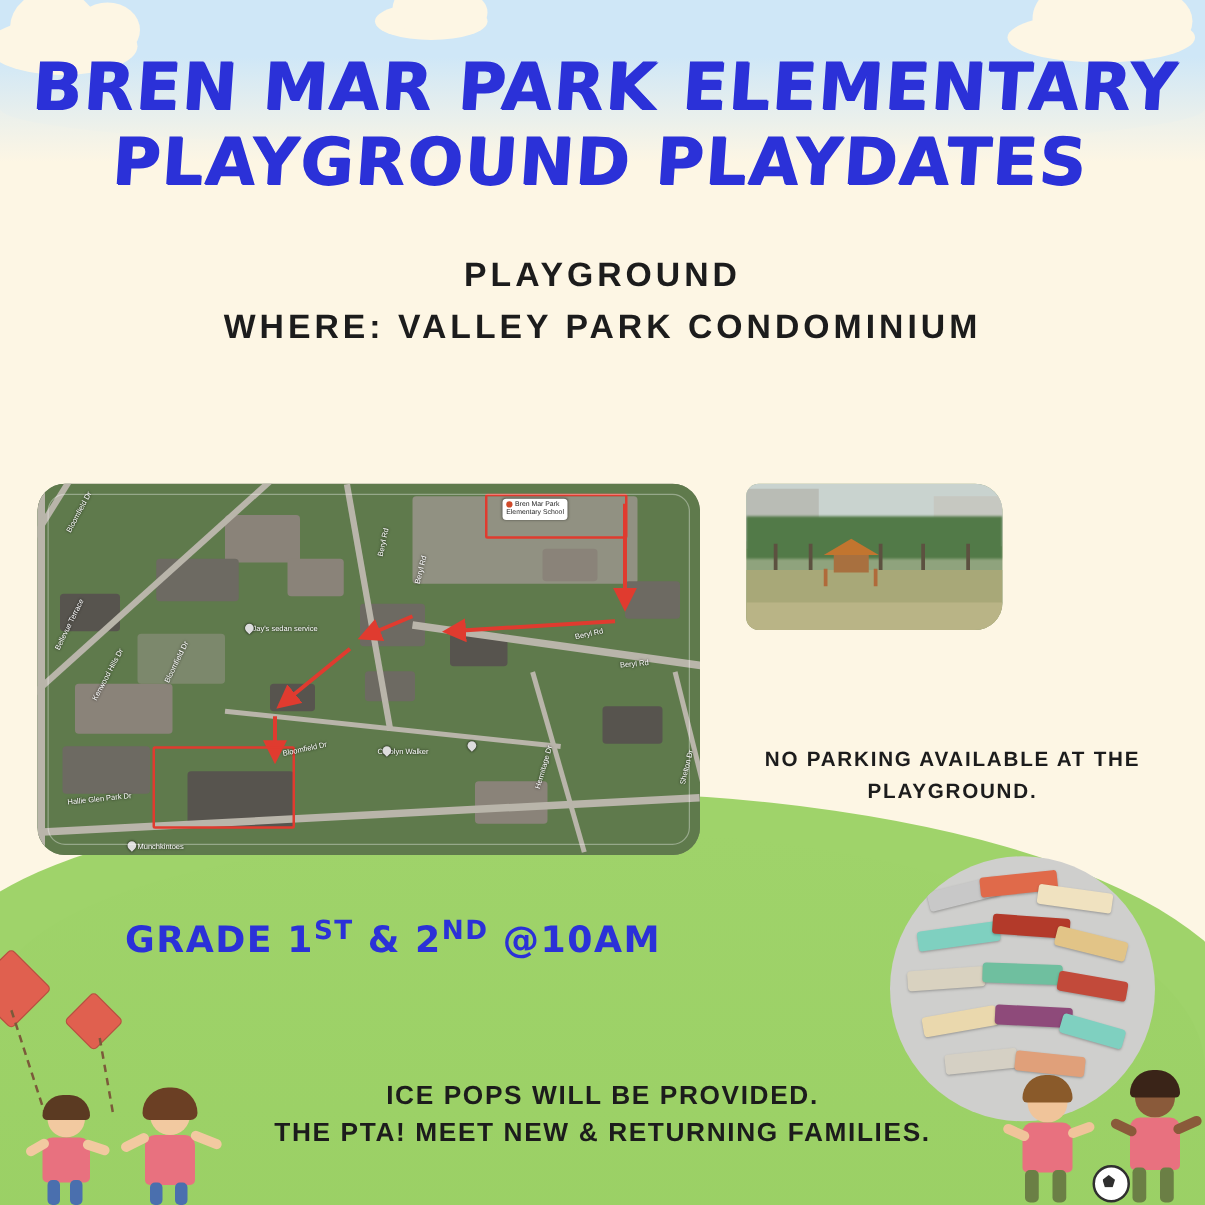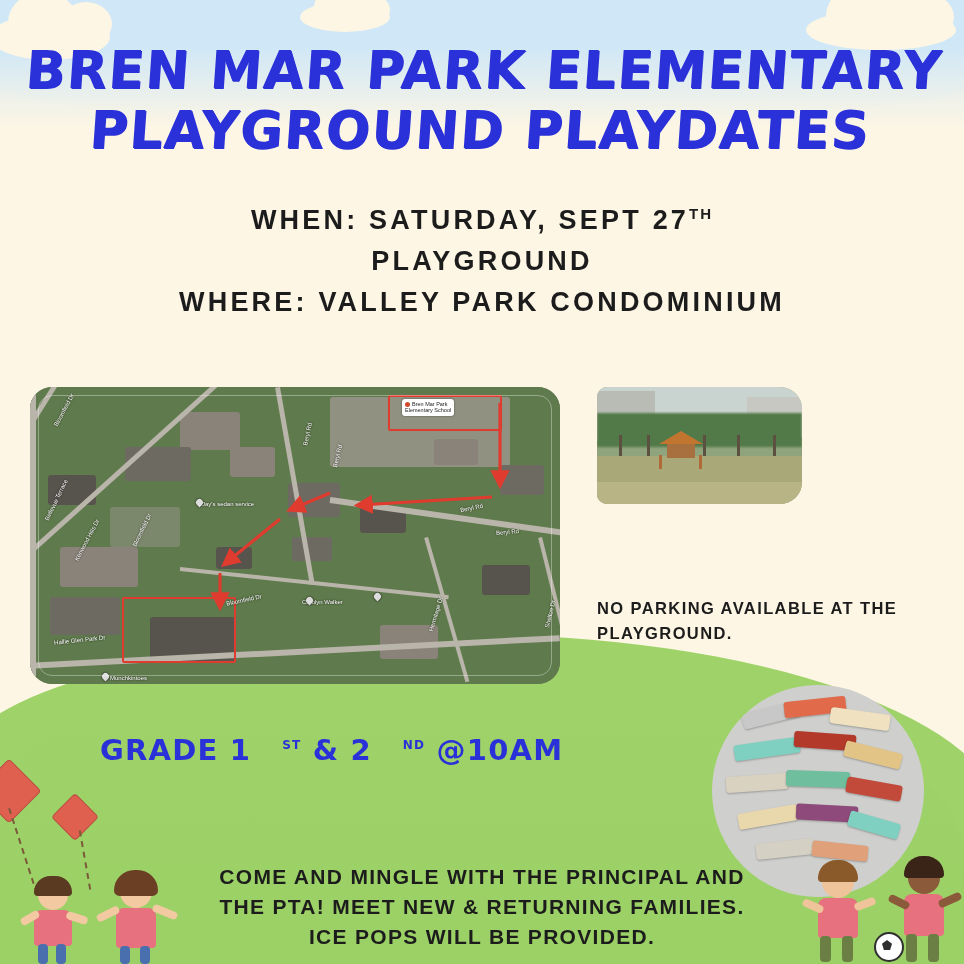--- a/index.html
+++ b/index.html
@@ -227,21 +227,21 @@
     left: 597px;
     width: 330px;
     color: #1c1c1c;
     font-size: 16.5px;
     font-weight: bold;
     letter-spacing: 1.4px;
     line-height: 1.5;
     text-transform: uppercase;
   }
   .side-text.t1 { top: 528px; }
-  .side-text.t2 { top: 596px; }
+  .side-text.t2 { top: 596px; text-align: center; }
 
   
   .pops {
     position: absolute;
     left: 712px;
     top: 685px;
     width: 212px;
     height: 212px;
     border-radius: 50%;
     overflow: hidden;
@@ -259,21 +259,21 @@
     left: 100px;
     top: 730px;
     color: #2b31d8;
     font-family: "DejaVu Sans", sans-serif;
     font-weight: bold;
     font-size: 29px;
     letter-spacing: 1.2px;
     line-height: 1.42;
     text-transform: uppercase;
   }
-  .grades sup { font-size: 12px; margin-left: 31px; }
+  .grades sup { font-size: 21px; }
 
   .footer {
     position: absolute;
     left: 0;
     top: 862px;
     width: 100%;
     text-align: center;
     color: #1c1c1c;
     font-size: 21px;
     font-weight: bold;
@@ -335,23 +335,20 @@
 
   <div class="hill"></div>
   <div class="hill-shade"></div>
 
   <div class="title">
     <span>BREN MAR PARK ELEMENTARY</span>
     <span class="l2">PLAYGROUND PLAYDATES</span>
   </div>
 
   <div class="whenwhere">
-    <div>
-      <span>WHEN: SATURDAY, SEPT 27</span><sup>TH</sup>
-    </div>
     <div>PLAYGROUND</div>
     <div>WHERE: VALLEY PARK CONDOMINIUM</div>
   </div>
 
 
   <div class="map">
     <div class="blocks">
 
       <div class="b green" style="left:0;top:0;width:530px;height:297px;"></div>
       <div class="b lot" style="left:300px;top:10px;width:180px;height:70px;opacity:.85;"></div>
@@ -468,23 +465,22 @@
   </div>
 
   <div class="grades">
     <div>
       <span>GRADE 1</span><sup>ST</sup><span> &amp; 2</span><sup>ND</sup>
       <span>@10AM</span>
     </div>
   </div>
 
   <div class="footer">
-    <div>COME AND MINGLE WITH THE PRINCIPAL AND</div>
+    <div>ICE POPS WILL BE PROVIDED.</div>
     <div>THE PTA! MEET NEW &amp; RETURNING FAMILIES.</div>
-    <div>ICE POPS WILL BE PROVIDED.</div>
   </div>
 
   <div class="kite" style="left:-14px;top:768px;"></div>
   <div class="kite-tail" style="left:22px;top:806px;transform:rotate(-18deg);"></div>
   <div class="kite" style="left:58px;top:800px;width:34px;height:34px;background:#e0604f;"></div>
   <div class="kite-tail" style="left:84px;top:830px;height:60px;transform:rotate(-10deg);"></div>
 
   <div class="kid" style="left:20px;top:880px;width:70px;height:84px;">
     <div class="head" style="left:18px;top:0;width:30px;height:30px;background:#f2c9a0;"></div>
     <div class="head" style="left:14px;top:-4px;width:38px;height:20px;background:#5b3a22;border-radius:18px 18px 4px 4px;"></div>

